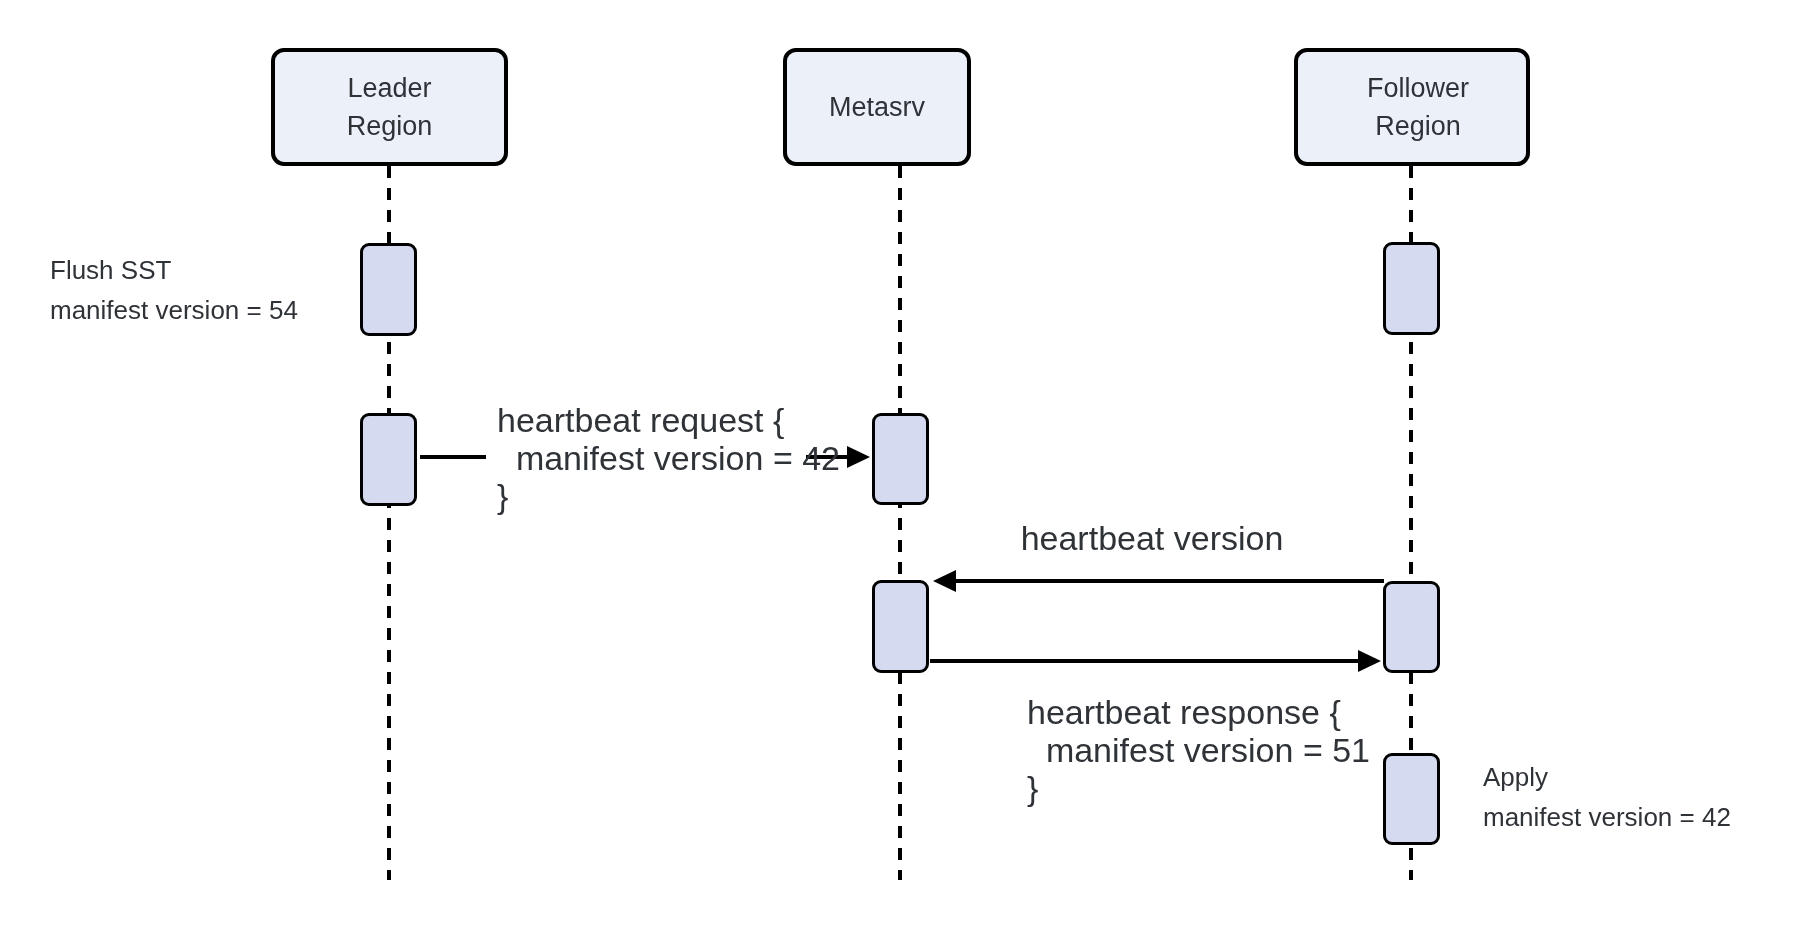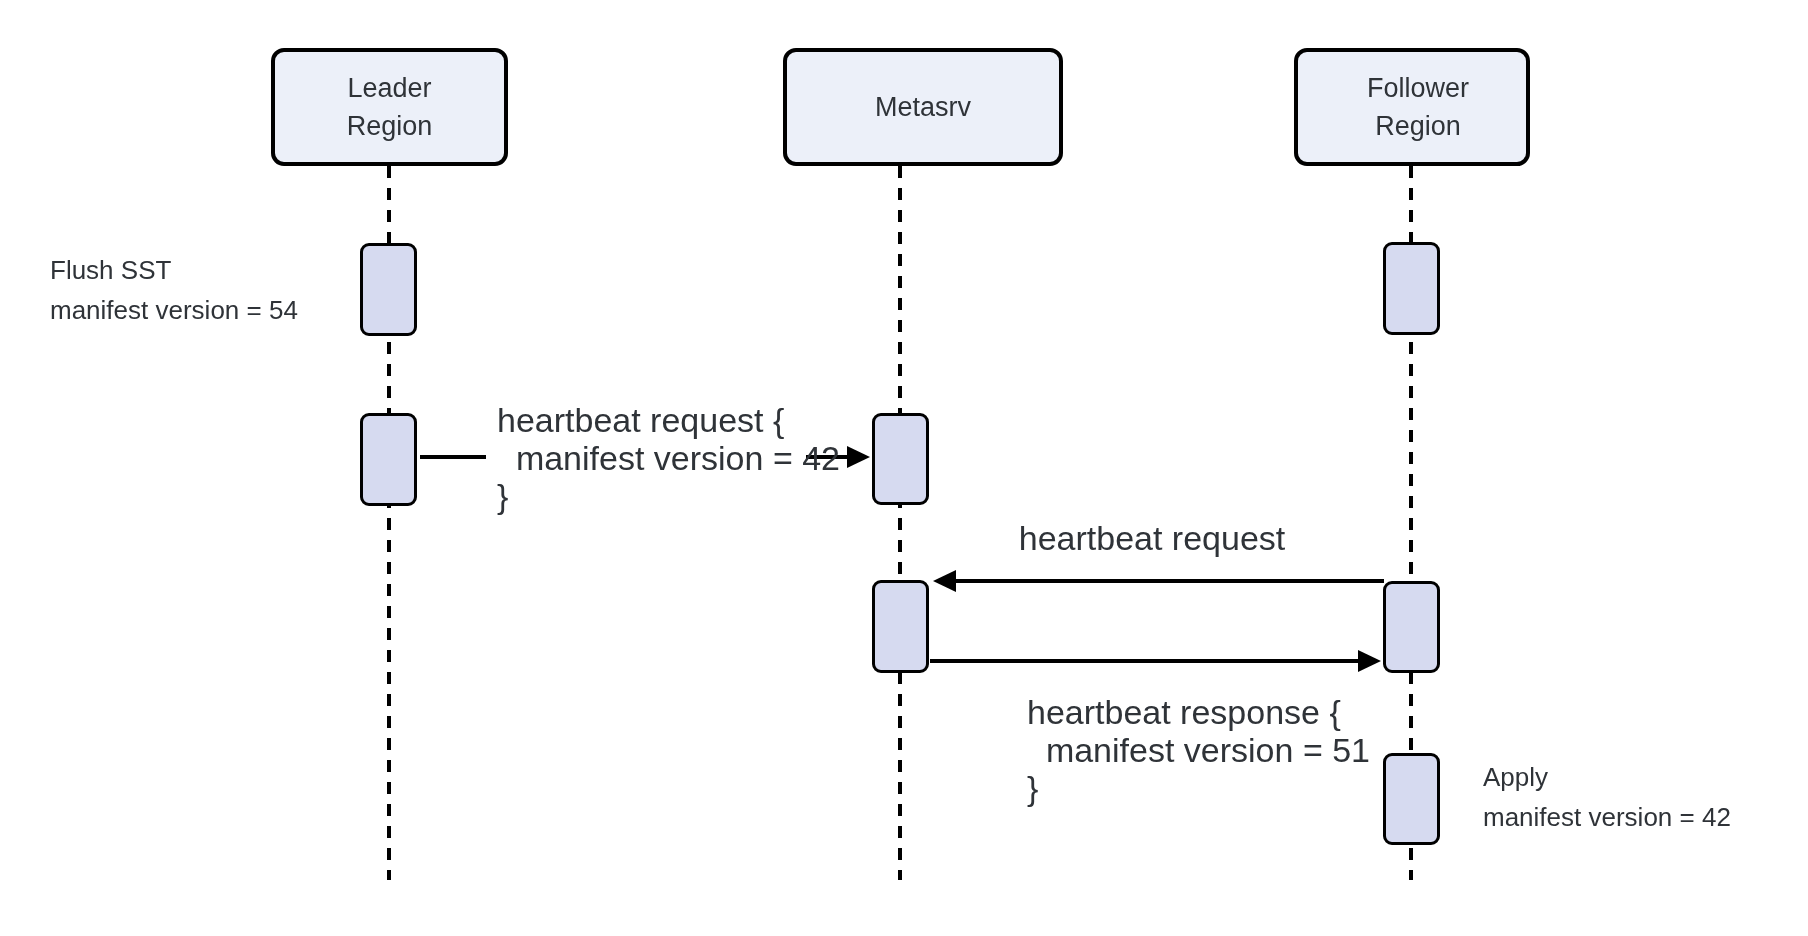--- a/index.html
+++ b/index.html
@@ -30,21 +30,21 @@
     border-radius: 13px;
     display: flex;
     align-items: center;
     justify-content: center;
     text-align: center;
     font-size: 27px;
     line-height: 38px;
     white-space: pre-line;
   }
   .actor.leader   { left: 271px;  width: 237px; }
-  .actor.metasrv  { left: 783px;  width: 280px; }
+  .actor.metasrv  { left: 783px;  width: 188px; }
   .actor.follower { left: 1294px; width: 236px; padding-left: 12px; }
 
   
   .lifeline {
     position: absolute;
     top: 166px;
     height: 714px;
     width: 4px;
     background: repeating-linear-gradient(
       to bottom,
@@ -155,21 +155,21 @@
     <div class="shaft m1-seg-b"></div>
     <div class="arrowhead right m1-head"></div>
     <div class="msg-label m1-label">heartbeat request {
   manifest version = 42
 }</div>
   </div>
 
   <div>
     <div class="shaft m2-shaft"></div>
     <div class="arrowhead left m2-head"></div>
-    <div class="msg-label m2-label">heartbeat request</div>
+    <div class="msg-label m2-label">heartbeat version</div>
   </div>
 
   <div>
     <div class="shaft m3-shaft"></div>
     <div class="arrowhead right m3-head"></div>
     <div class="msg-label m3-label">heartbeat response {
   manifest version = 51
 }</div>
   </div>
 

